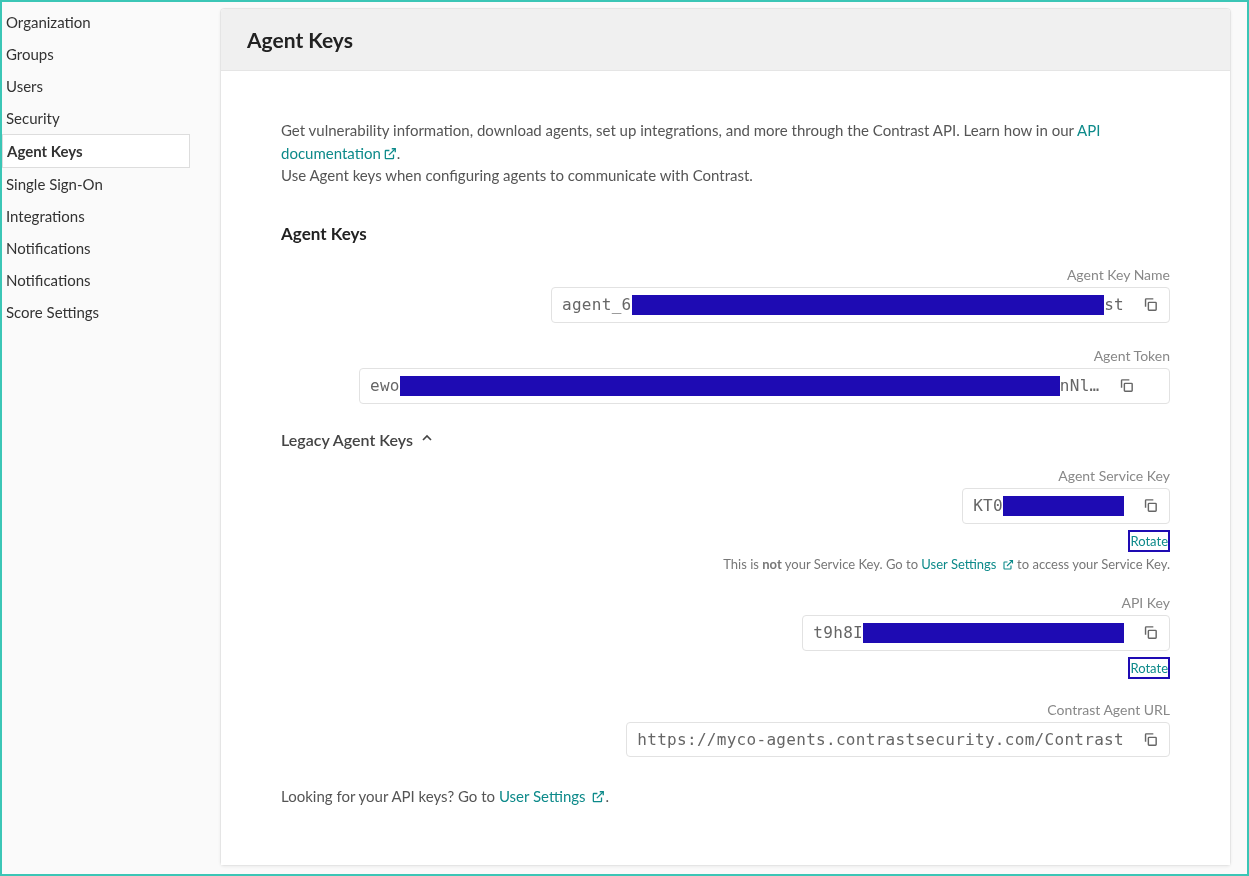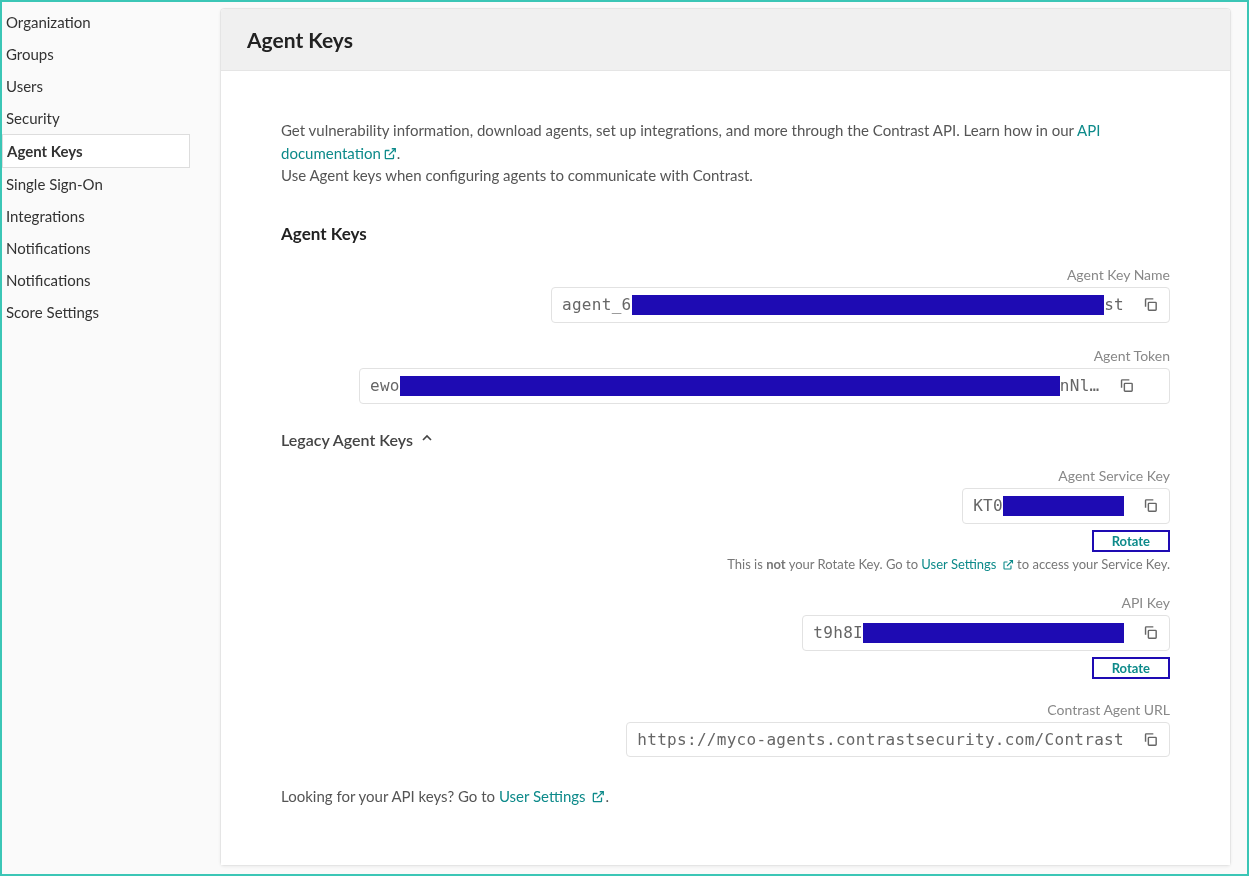--- a/index.html
+++ b/index.html
@@ -118,25 +118,24 @@
   .legacy-header span {
     font-size: 16px;
     color: #444;
     font-weight: 600;
   }
   .rotate-btn {
     display: inline-block;
     border: 2px solid #1e0bb3;
     color: #0d8a8a;
     font-size: 13px;
-    padding: 1px 18px;
+    padding: 1px 0;
     margin-top: 4px;
     cursor: pointer;
     background: #fff;
-    font-weight: bold;
   }
   .helper {
     font-size: 13px;
     color: #777;
     margin-top: 4px;
   }
   .helper a { color: #0d8a8a; }
   .footline {
     font-size: 15px;
     color: #555;
@@ -225,21 +224,21 @@
               <span class="redact" style="width:121px;"></span>
             <span class="copy-btn">
               <svg width="17" height="17" viewBox="0 0 24 24" fill="none" stroke="#666" stroke-width="2">
                   <rect x="9" y="9" width="11" height="11" rx="1"></rect>
                   <path d="M5 15V5a1 1 0 0 1 1-1h10"></path>
                 </svg>
             </span>
           </div>
           <div><span class="rotate-btn">Rotate</span></div>
           <div class="helper">
-            <span>This is </span><b>not</b><span> your Rotate Key. Go to </span><a href="#" class="link"><span>User Settings</span> <span class="ext-icon"><svg width="12" height="12" viewBox="0 0 24 24" fill="none" stroke="#0d8a8a" stroke-width="2.2">
+            <span>This is </span><b>not</b><span> your Service Key. Go to </span><a href="#" class="link"><span>User Settings</span> <span class="ext-icon"><svg width="12" height="12" viewBox="0 0 24 24" fill="none" stroke="#0d8a8a" stroke-width="2.2">
                     <path d="M18 13v6a1 1 0 0 1-1 1H5a1 1 0 0 1-1-1V7a1 1 0 0 1 1-1h6"></path>
                     <path d="M15 3h6v6"></path>
                     <path d="M10 14L21 3"></path>
                   </svg></span></a><span> to access your Service Key.</span>
           </div>
         </div>
 
         <div class="block">
           <div class="label">API Key</div>
           <div class="field-row">

